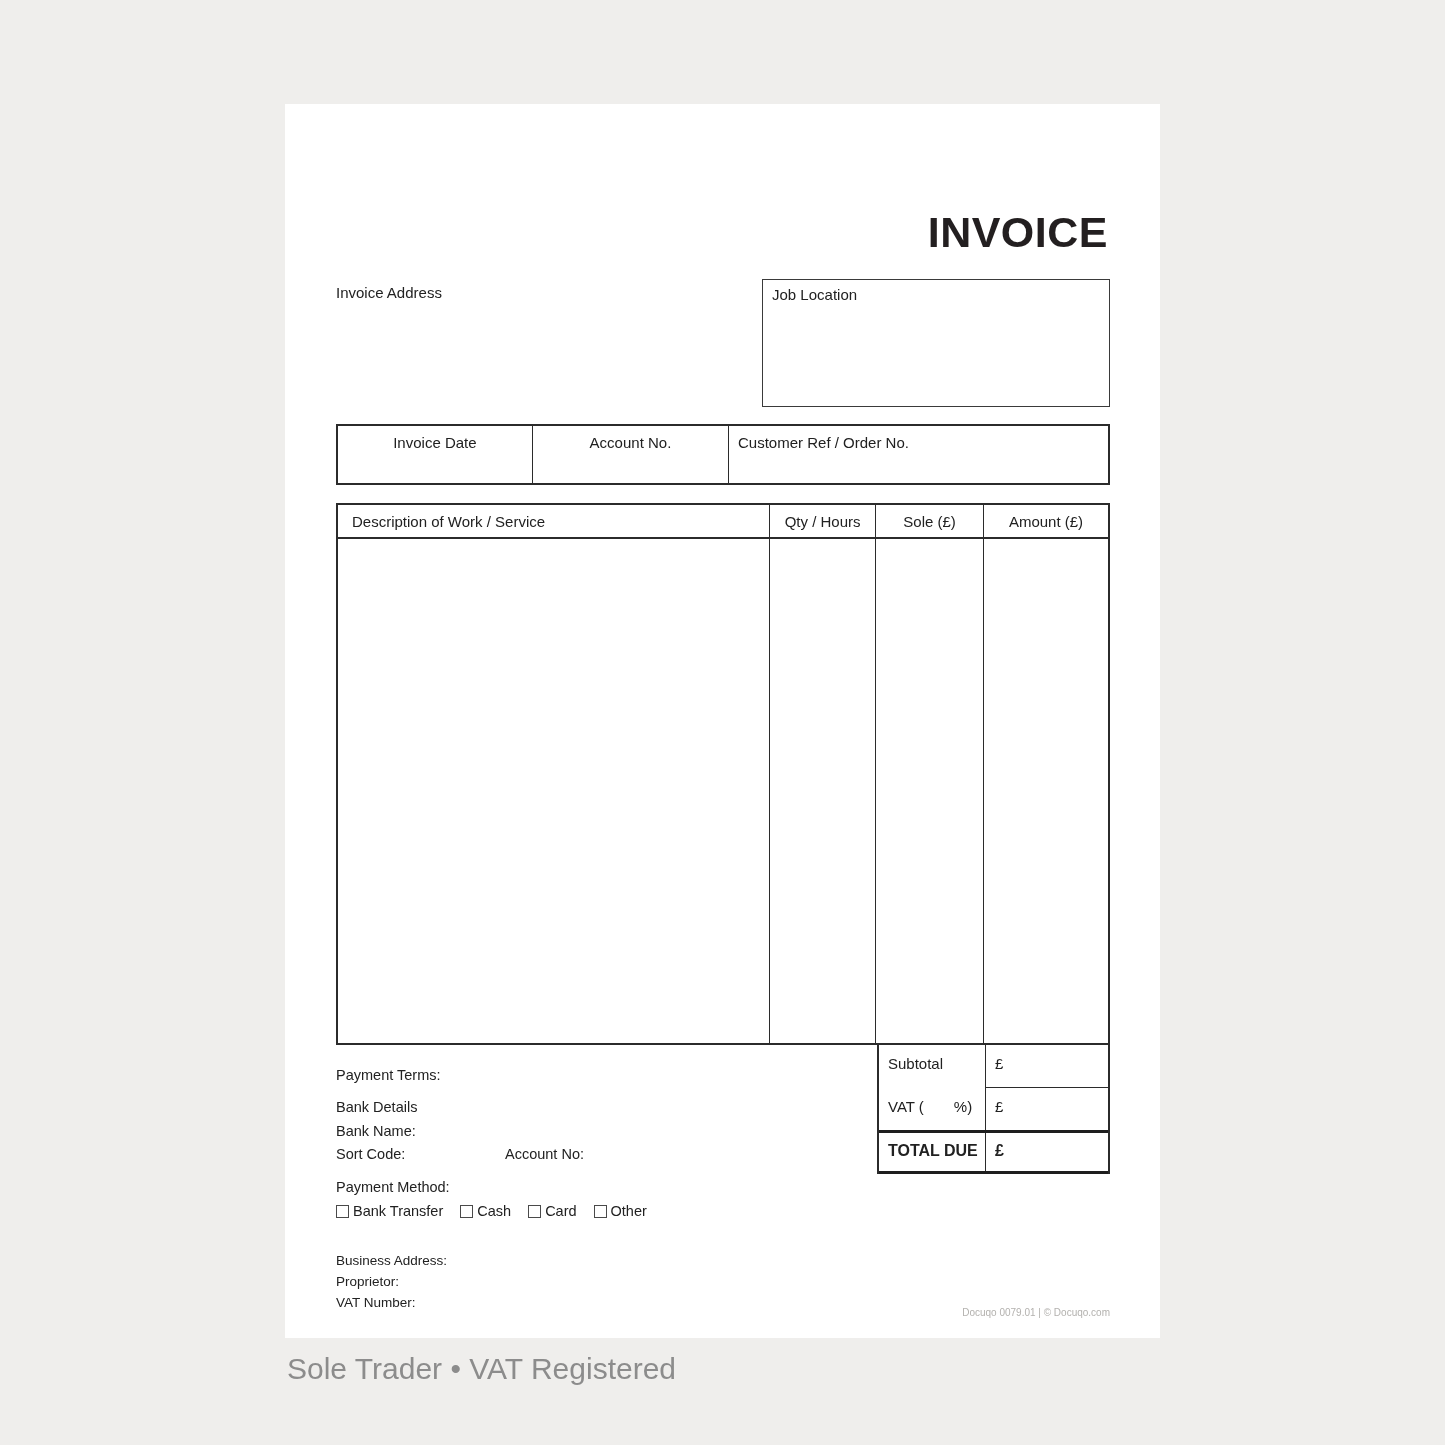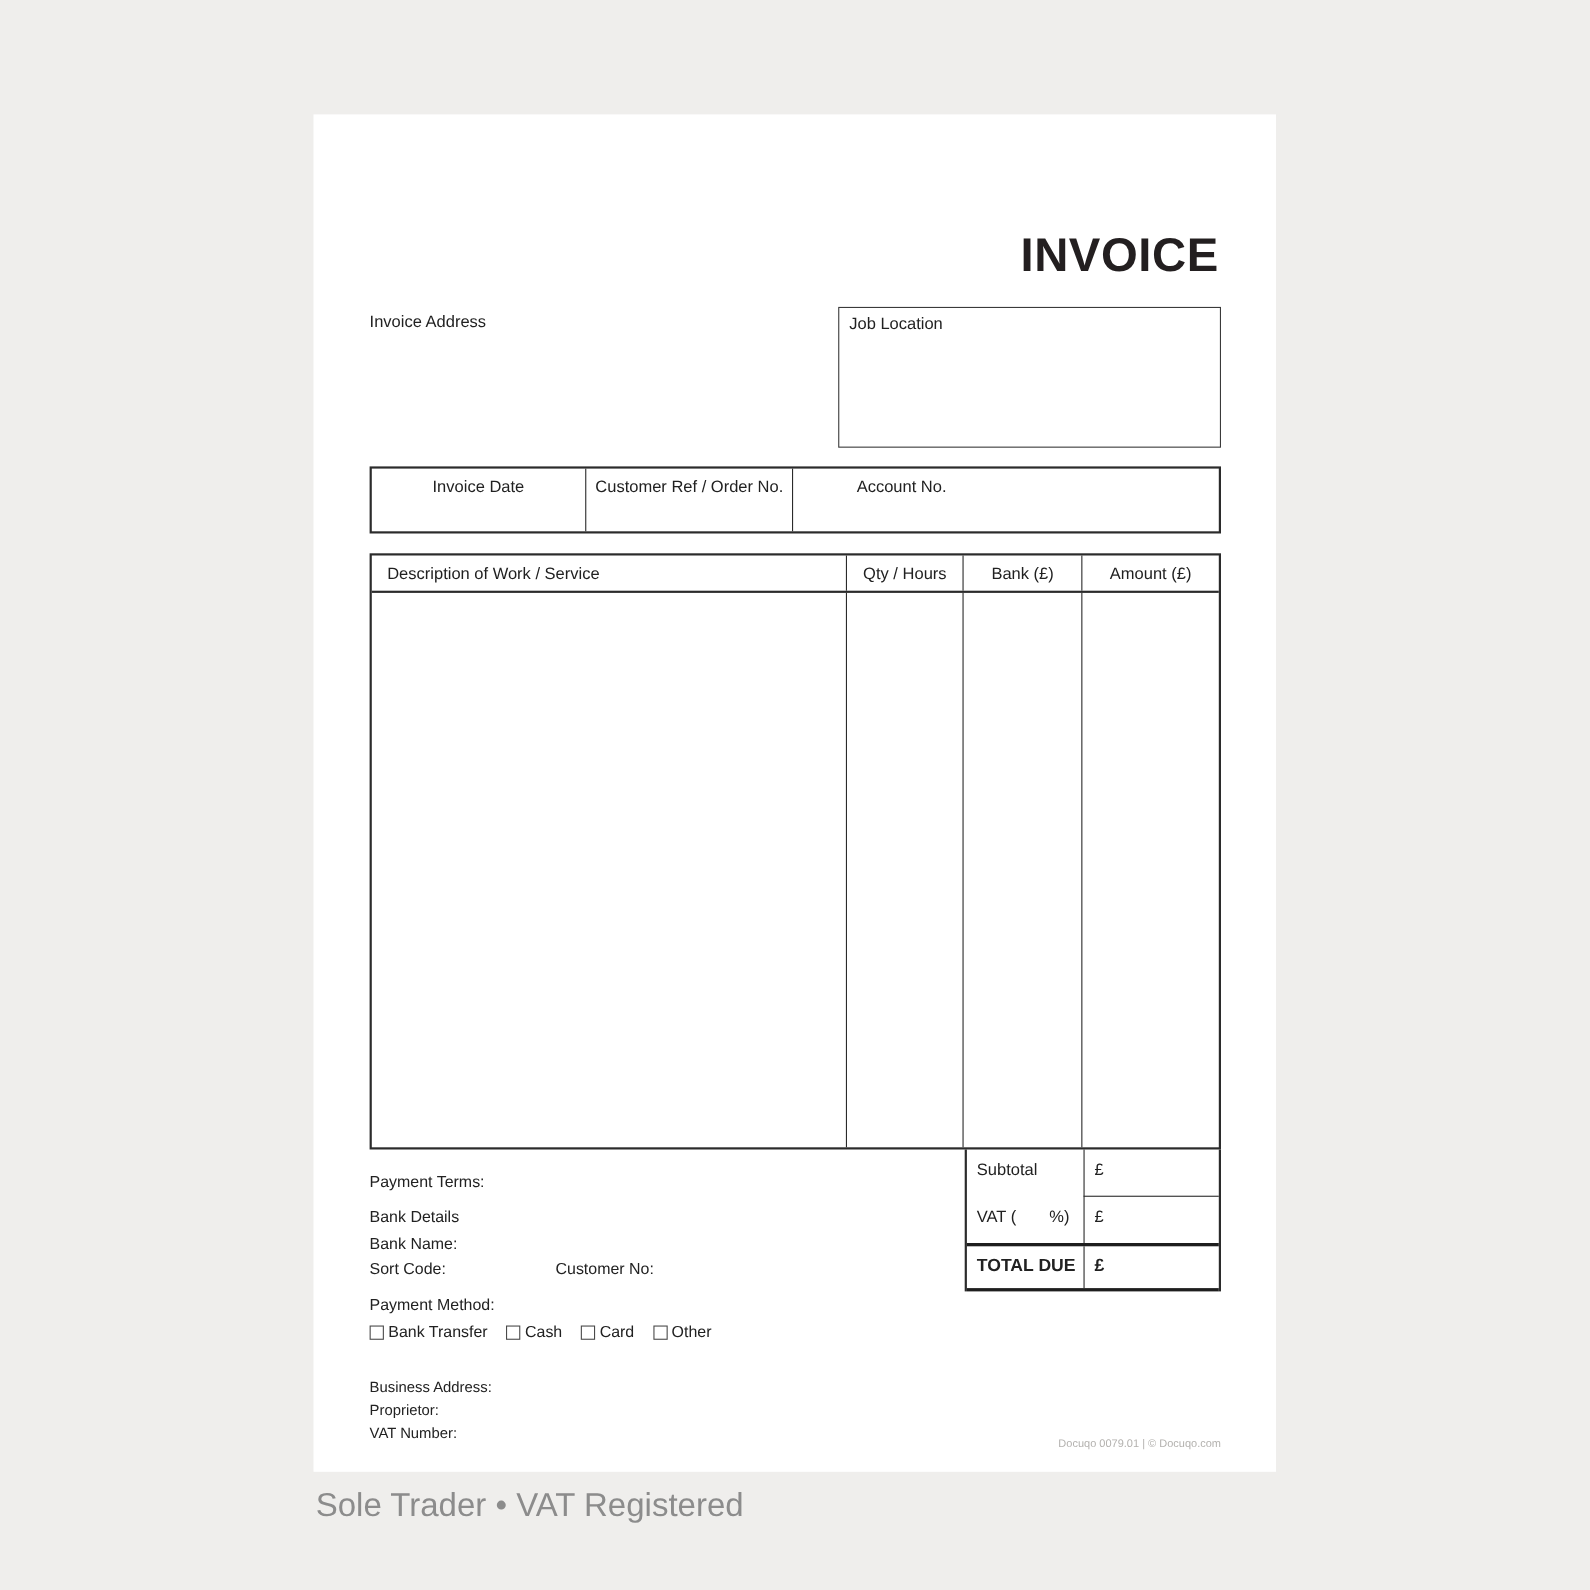--- a/index.html
+++ b/index.html
@@ -148,29 +148,29 @@
   <div class="title">INVOICE</div>
 
   <div class="abs label" style="left:51px; top:180px;">Invoice Address</div>
 
   <div class="job-box">
     <span>Job Location</span>
   </div>
 
   <div class="info-table">
     <div class="info-cell ic-2">Invoice Date</div>
+    <div class="info-cell ic-4">Account No.</div>
     <div class="info-cell ic-3">Customer Ref / Order No.</div>
-    <div class="info-cell ic-4">Account No.</div>
   </div>
 
   <div class="items-table">
     <div class="items-header">
       <div class="col-desc">Description of Work / Service</div>
       <div class="hcell col-qty">Qty / Hours</div>
-      <div class="hcell col-rate">Bank (£)</div>
+      <div class="hcell col-rate">Sole (£)</div>
       <div class="hcell col-amt">Amount (£)</div>
     </div>
     <div class="items-body">
       <div class="col-desc"></div>
       <div class="col-qty"></div>
       <div class="col-rate"></div>
       <div class="col-amt"></div>
     </div>
   </div>
 
@@ -190,21 +190,21 @@
     <div class="t-row row-total">
       <div class="t-label">TOTAL DUE</div>
       <div class="t-value">£</div>
     </div>
   </div>
 
   <div class="abs label" style="left:51px; top:963px; font-size:14.5px;">Payment Terms:</div>
   <div class="abs label" style="left:51px; top:995px; font-size:14.5px;">Bank Details</div>
   <div class="abs label" style="left:51px; top:1019px; font-size:14.5px;">Bank Name:</div>
   <div class="abs label" style="left:51px; top:1042px; font-size:14.5px;">Sort Code:</div>
-  <div class="abs label" style="left:220px; top:1042px; font-size:14.5px;">Customer No:</div>
+  <div class="abs label" style="left:220px; top:1042px; font-size:14.5px;">Account No:</div>
   <div class="abs label" style="left:51px; top:1075px; font-size:14.5px;">Payment Method:</div>
 
   <div class="checkbox-row">
     <div class="cb-group">
       <span class="cb-box"></span>
       <span class="cb-label">Bank Transfer</span>
     </div>
     <div class="cb-group">
       <span class="cb-box"></span>
       <span class="cb-label">Cash</span>

